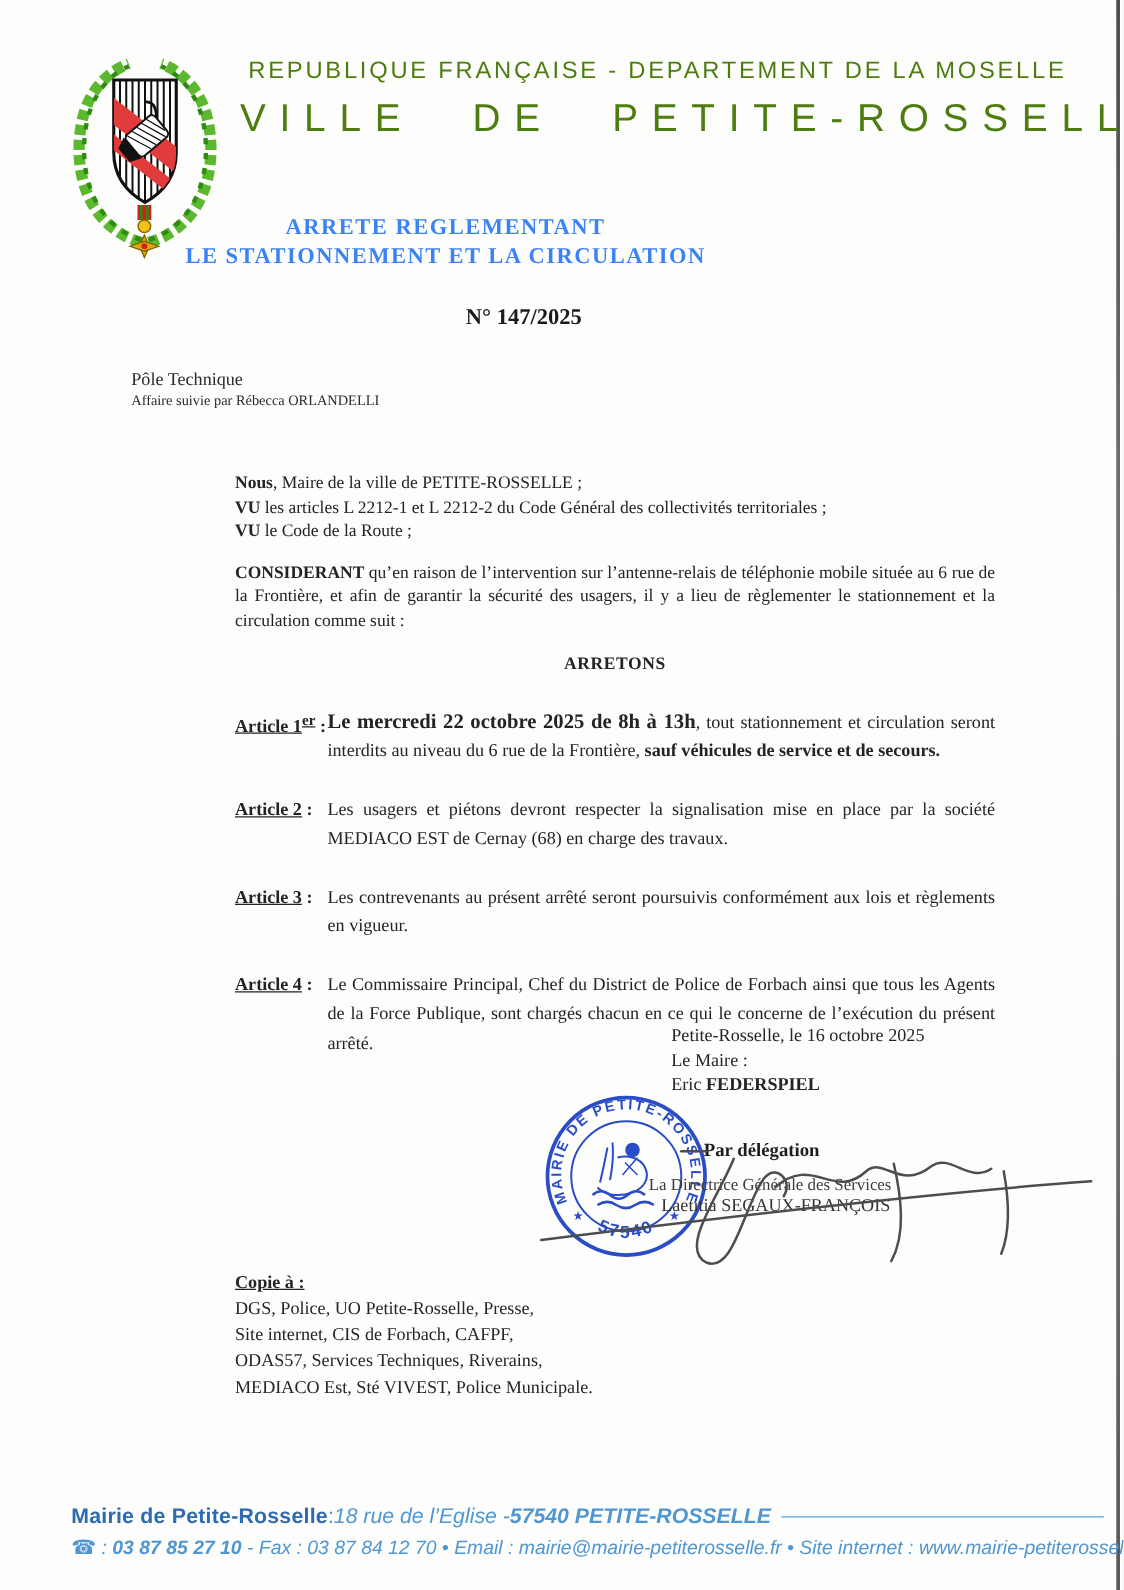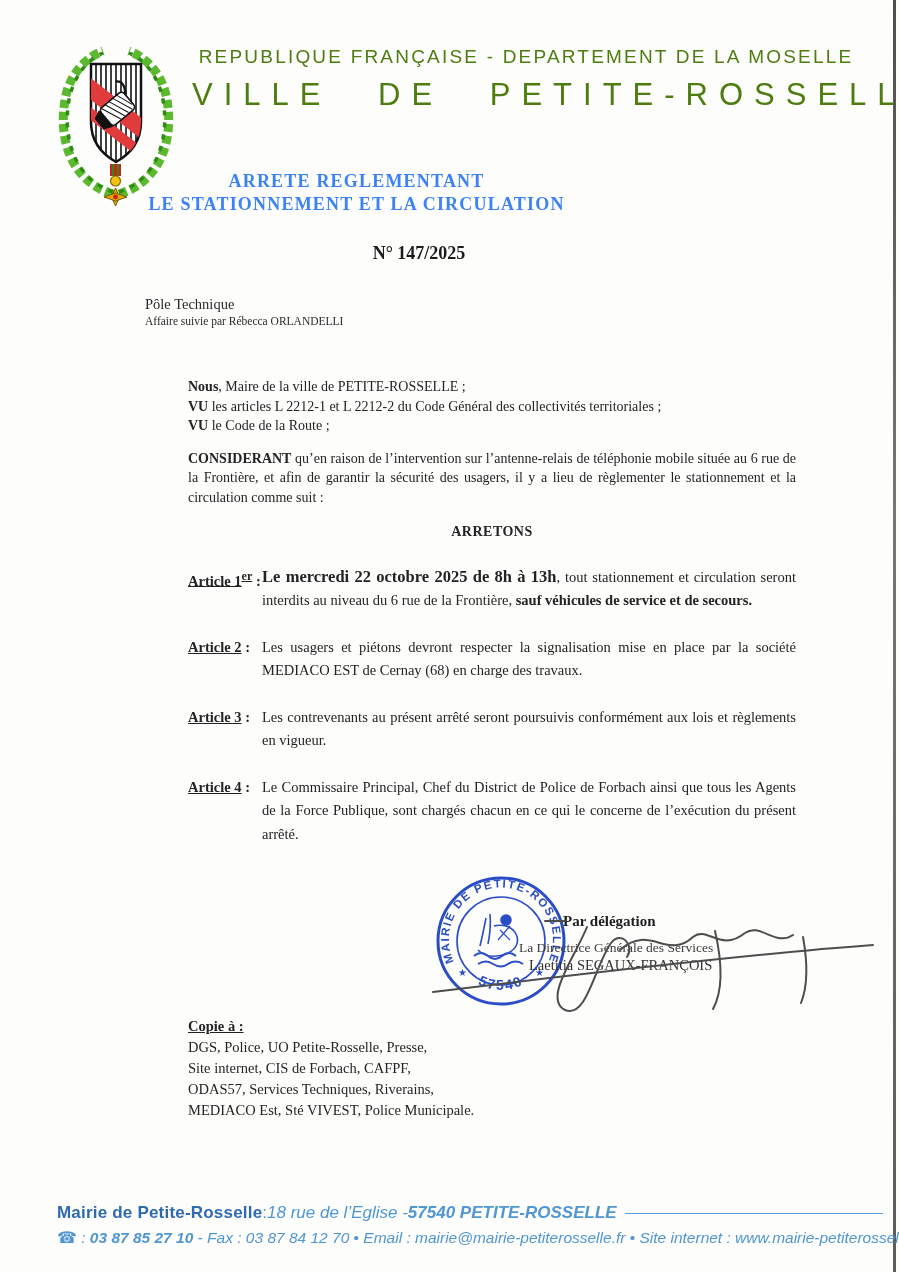--- a/index.html
+++ b/index.html
@@ -19,21 +19,21 @@
   .hdr-l1{font-size:19px;letter-spacing:2.2px;white-space:nowrap;}
   .hdr-l2{margin-top:9px;font-size:31px;letter-spacing:11px;word-spacing:27px;white-space:nowrap;}
 
   
   .title{position:absolute;left:0;top:170px;width:713px;text-align:center;
          font-weight:bold;font-size:18px;letter-spacing:1.2px;line-height:23px;color:#3b82f6;}
   .docnum{position:absolute;left:0;top:231px;width:838px;text-align:center;
           font-weight:bold;font-size:18px;color:#1b1b1b;margin-top:12px;}
 
   
-  .service{position:absolute;left:105px;top:296px;color:#2a2a2a;margin-left:40px;}
+  .service{position:absolute;left:105px;top:296px;color:#2a2a2a;}
   .service-l1{font-size:14.5px;}
   .service-l2{font-size:11.5px;margin-top:2px;}
 
   
   .main{position:absolute;left:188px;top:377px;width:608px;font-size:14px;line-height:19.5px;color:#232323;}
   .main b{font-weight:bold;text-align:center;}
   .considerant{margin-top:13px;text-align:justify;}
   .arretons{margin-top:15px;text-align:center;font-weight:bold;letter-spacing:.5px;}
   .article{position:relative;padding-left:74px;margin-top:23px;text-align:justify;line-height:23.5px;font-size:14.5px;}
   .article-label{position:absolute;left:0;top:0;font-weight:bold;white-space:nowrap;}
@@ -167,20 +167,25 @@
       <span class="article-label"><span class="u">Article 3</span><span> :</span></span>
       <span>Les contrevenants au présent arrêté seront poursuivis conformément aux lois et règlements en vigueur.</span>
     </div>
 
     <div class="article">
       <span class="article-label"><span class="u">Article 4</span><span> :</span></span>
       <span>Le Commissaire Principal, Chef du District de Police de Forbach ainsi que tous les Agents de la Force Publique, sont chargés chacun en ce qui le concerne de l’exécution du présent arrêté.</span>
     </div>
   </div>
 
+  <div class="sig-date">
+    <div>Petite-Rosselle, le 16 octobre 2025</div>
+    <div>Le Maire :</div>
+    <div><span>Eric </span><b>FEDERSPIEL</b></div>
+  </div>
 
   <svg class="stamp" viewBox="0 0 134 134">
     <defs>
       <path id="ringPath" d="M 18.6,84.5 A 52,52 0 1 1 115.4,84.5"></path>
       <path id="botPath" d="M 26,92 A 47,47 0 0 0 108,92"></path>
     </defs>
     <g stroke="#2a4cc7" fill="none">
       <circle cx="67" cy="67" r="63" stroke-width="3"></circle>
       <circle cx="67" cy="67" r="44" stroke-width="1.6"></circle>
     </g>

